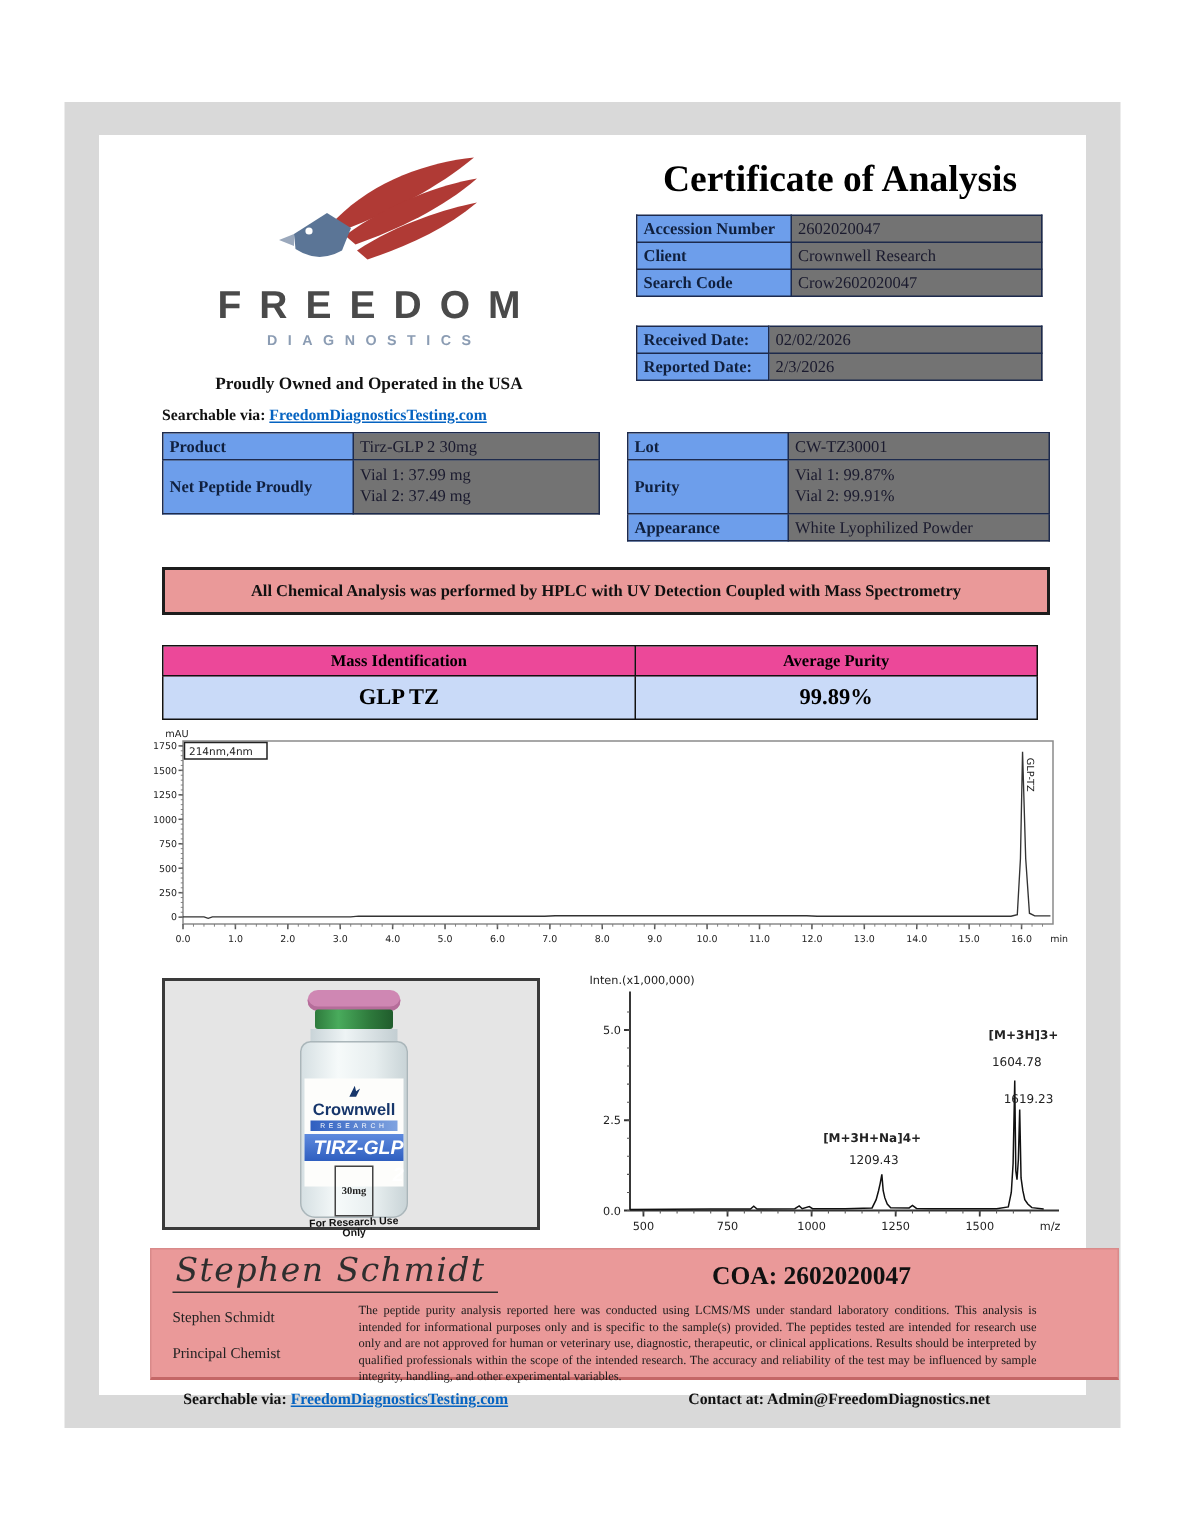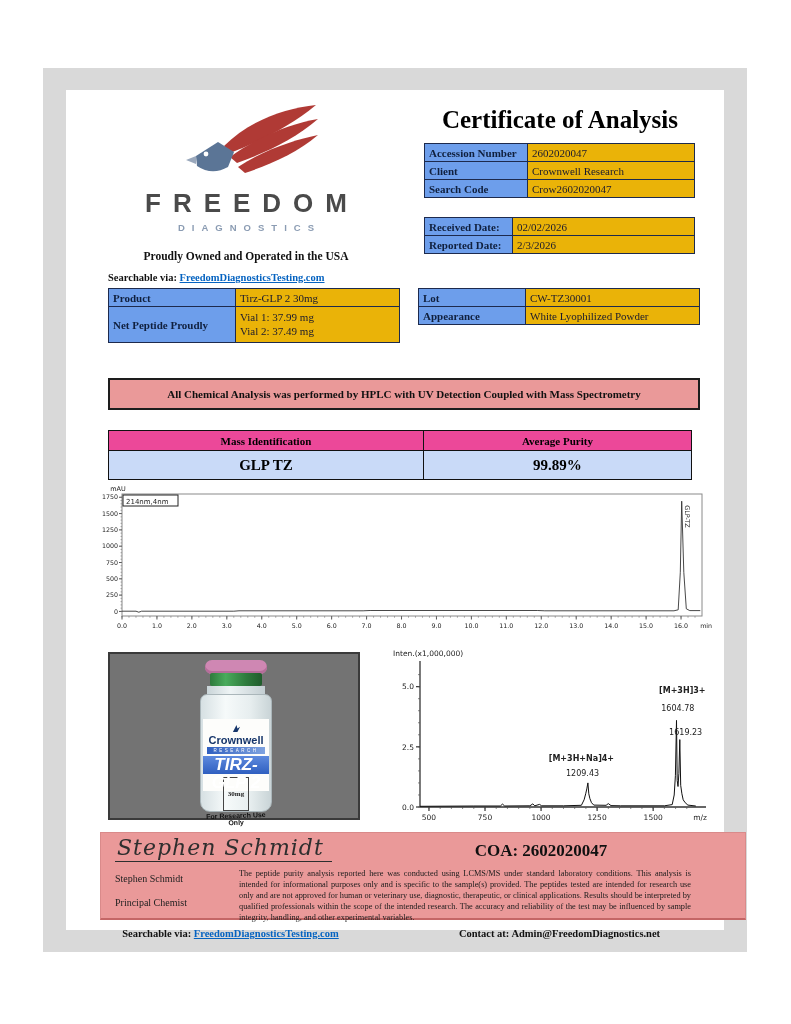--- a/index.html
+++ b/index.html
@@ -23,21 +23,21 @@
   .searchable-top { position:absolute; left:42px; top:182px; font-weight:bold; font-size:10.5px; color:#111; }
   .link { color:#0563c1; text-decoration:underline; cursor:pointer; }
 
   .coa-title { position:absolute; left:350px; top:16px; width:288px; text-align:center;
                font-weight:bold; font-size:25px; color:#000; }
 
   
   table.itable { border-collapse:collapse; table-layout:fixed; }
   table.itable td { border:1.5px solid #1d2a4d; font-size:11px; padding:0 4px; vertical-align:middle; color:#1a1a2e; }
   table.itable td.lbl { background:#6d9eeb; font-weight:bold; color:#10203e; }
-  table.itable td.val { background:#eab308; }
+  table.itable td.val { background:#737373; }
   .t-acc  { position:absolute; left:358px; top:53px;  width:271px; }
   .t-date { position:absolute; left:358px; top:127px; width:271px; }
   .t-prod { position:absolute; left:42px;  top:198px; width:292px; }
   .t-lot  { position:absolute; left:352px; top:198px; width:282px; }
   .r18 td { height:18px; }
   .r36 td { height:36px; }
   .two-line div { line-height:1.25; }
 
   
   .banner { position:absolute; left:42px; top:288px; width:592px; height:32px;
@@ -49,41 +49,41 @@
   .t-mass td { border:1.5px solid #111; text-align:center; }
   .t-mass .hdr td { height:20px; font-weight:bold; font-size:11px; background:#ec4899; }
   .t-mass .dat td { height:29px; font-weight:bold; font-size:15px; background:#c9daf8; }
 
   
   .chrom { position:absolute; left:28px; top:394px; width:622px; height:158px; }
   .ms-chart { position:absolute; left:324px; top:555px; width:320px; height:186px; }
 
   
   .vial-frame { position:absolute; left:42px; top:562px; width:252px; height:168px;
-                background:#737373; border:2px solid #3a3a3a; }
+                background:#e5e5e5; border:2px solid #3a3a3a; }
   .vial { position:absolute; left:83px; top:6px; width:86px; height:154px; }
   .cap-top  { position:absolute; left:12px; top:0; width:62px; height:14px; background:#cf87b3;
               border-radius:7px; box-shadow:inset 0 -3px 0 #b56d9a; }
   .cap-ring { position:absolute; left:17px; top:13px; width:52px; height:13px;
               background:linear-gradient(90deg,#2e7a3c,#49ab5c 30%,#2e7a3c 70%,#205c2c);
               border-radius:2px; }
   .vial-neck { position:absolute; left:14px; top:26px; width:58px; height:9px;
                background:linear-gradient(90deg,#c9d4d8,#eef4f5 40%,#c3ced2); }
   .vial-body { position:absolute; left:7px; top:34px; width:72px; height:118px;
                background:linear-gradient(90deg,#d6e0e3,#f6fafa 35%,#e7eeef 70%,#c9d4d7);
                border:1px solid #aab6ba; border-radius:7px 7px 10px 10px; }
   .vial-label { position:absolute; left:2px; top:24px; right:2px; height:72px; background:#fdfdfb; }
   .brand-row { text-align:center; padding-top:3px; font-family:"Liberation Sans",sans-serif;
                font-weight:bold; font-size:11px; color:#16366b; }
   .brand-sub { height:7px; margin:1px 4px 2px 4px; background:linear-gradient(90deg,#2f5fc0,#7fa3e0);
                color:#fff; font-family:"Liberation Sans",sans-serif; font-size:4.5px;
                letter-spacing:2.5px; text-align:center; line-height:7px; }
   .name-band { margin:1px 0; height:18px; background:linear-gradient(180deg,#5e8ade,#2f5fc0);
                color:#fff; font-family:"Liberation Sans",sans-serif; font-style:italic;
-               font-weight:bold; font-size:17px; text-align:center; line-height:18px; }
+               font-weight:bold; font-size:13px; text-align:right; line-height:18px; }
   .dose { width:max-content; margin:3px auto 1px auto; border:1px solid #444; padding:12px 4px;
           font-size:7px; font-weight:bold; color:#222; }
   .note { text-align:center; font-family:"Liberation Sans",sans-serif; font-weight:bold;
           font-size:7px; color:#111; transform:rotate(-2deg); }
 
   
   .footer { position:absolute; left:34px; top:742px; width:646px; height:88px;
             background:#ea9999; border:1px solid #d98a8a; border-bottom:2px solid #c46666; }
   .signature { position:absolute; left:14px; top:2px; font-family:"DejaVu Serif",serif;
                font-style:italic; font-size:22px; color:#2e2e2e; border-bottom:1.5px solid #2e2e2e;
@@ -168,20 +168,27 @@
         </td>
       </tr>
     </tbody>
       </table>
 
     <table class="itable t-lot">
       <tbody>
           <tr class="r18">
         <td class="lbl" style="width:107px">Lot</td>
         <td class="val">CW-TZ30001</td>
+      </tr>
+      <tr class="r36">
+        <td class="lbl">Purity</td>
+        <td class="val two-line">
+          <div>Vial 1: 99.87%</div>
+          <div>Vial 2: 99.91%</div>
+        </td>
       </tr>
       <tr class="r18">
         <td class="lbl">Appearance</td>
         <td class="val">White Lyophilized Powder</td>
       </tr>
     </tbody>
       </table>
 
     <div class="banner">All Chemical Analysis was performed by HPLC with UV Detection Coupled with Mass Spectrometry</div>
 

